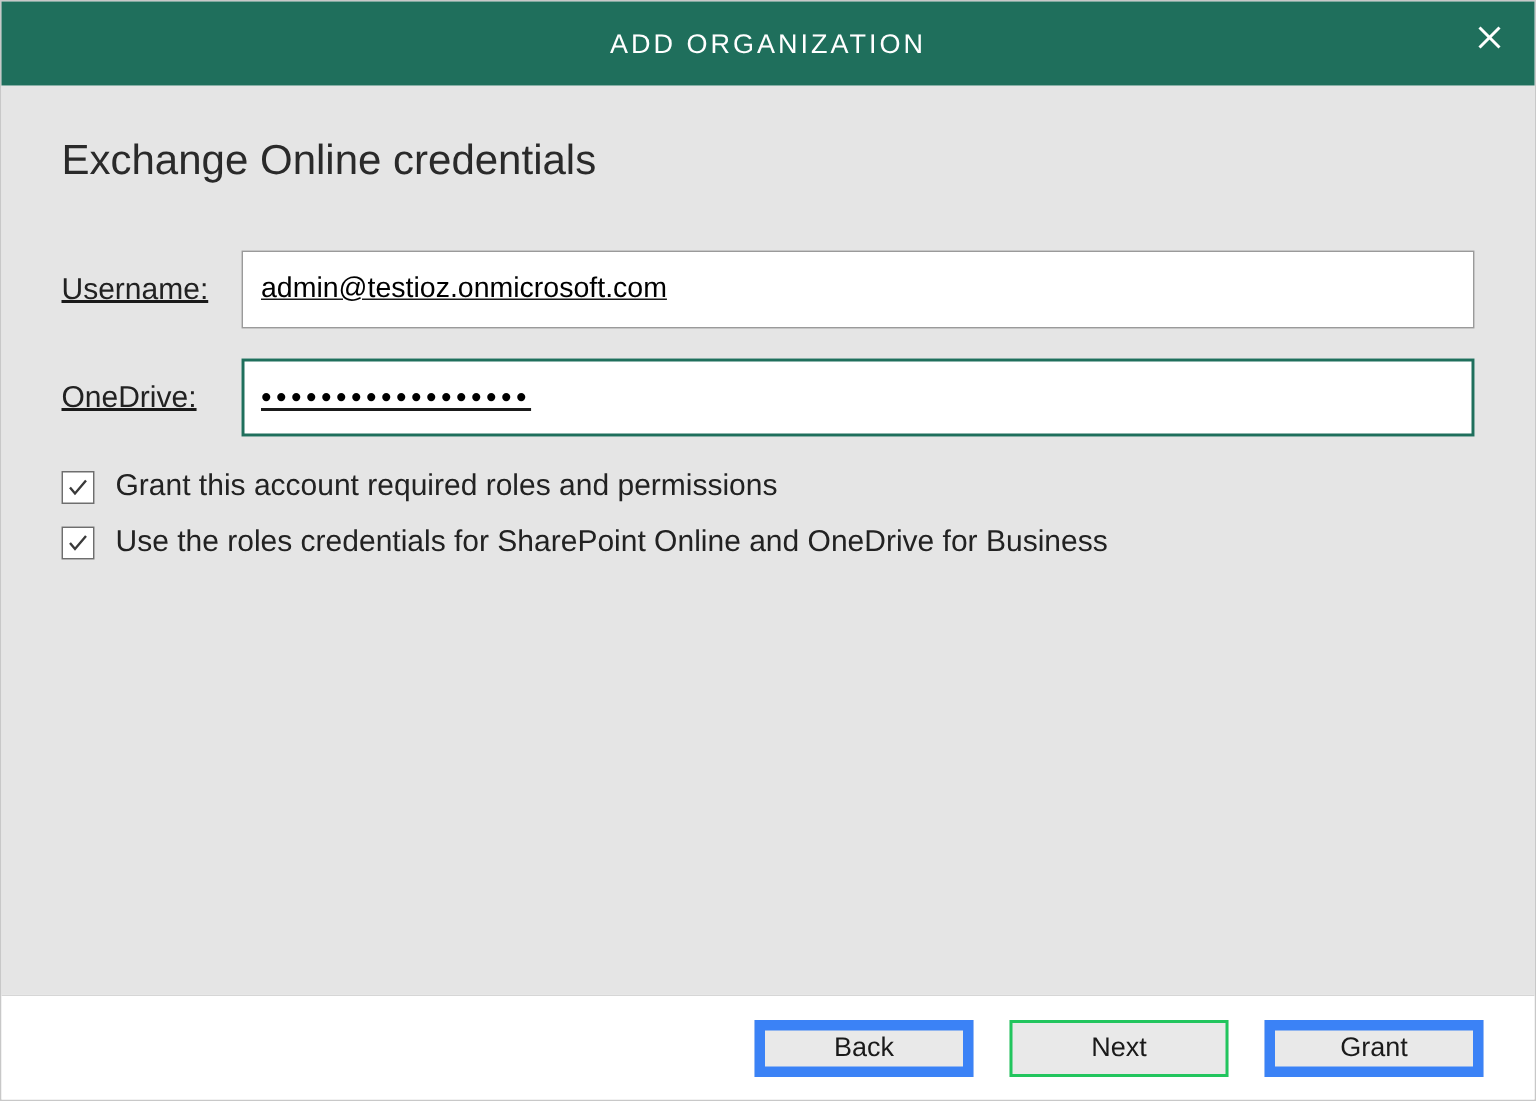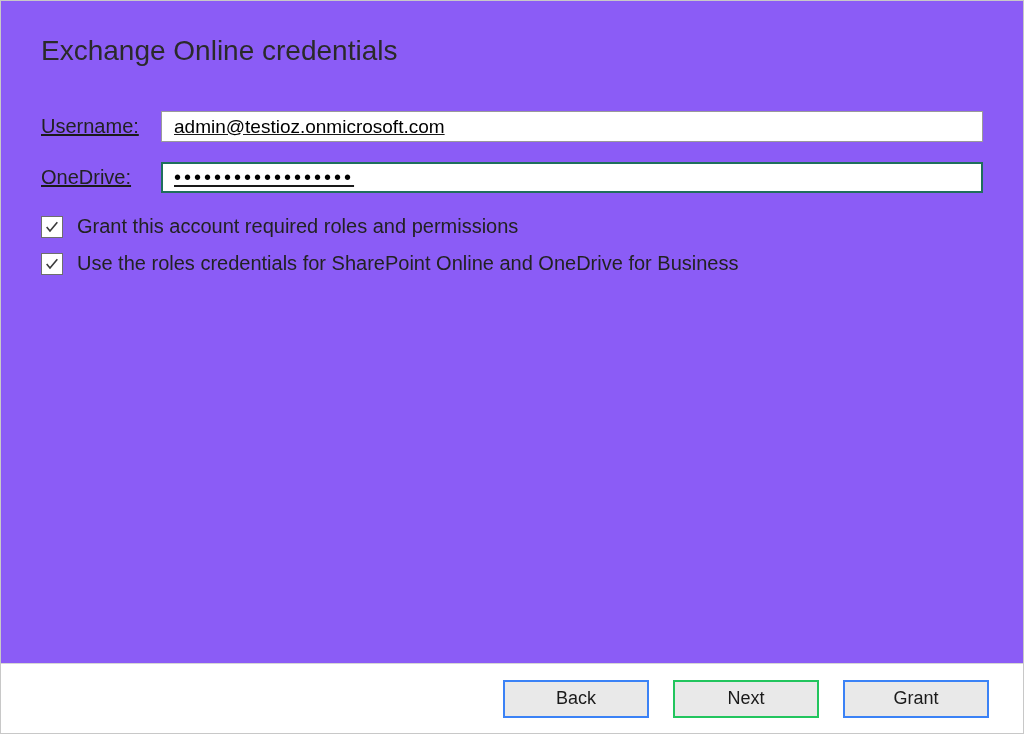--- a/index.html
+++ b/index.html
@@ -37,21 +37,21 @@
     width: 32px; height: 32px;
     display: flex; align-items: center; justify-content: center;
     cursor: pointer;
     color: #fff;
   }
   .titlebar-close svg { width: 20px; height: 20px; stroke: #fff; stroke-width: 2.4; }
 
   .content {
     flex: 1 1 auto;
     padding: 34px 40px 0 40px;
-    background: #8b5cf6;
+    background: #e5e5e5;
     overflow: hidden;
   }
 
   .heading {
     font-size: 28px;
     font-weight: 400;
     color: #2a2a2a;
     margin: 0 0 44px 0;
   }
 
@@ -62,21 +62,21 @@
     text-decoration: underline;
   }
   .form-label {
     width: 120px;
     font-size: 20px;
     color: #222;
     flex: 0 0 auto;
   }
   .form-input {
     flex: 1 1 auto;
-    height: 31px;
+    height: 52px;
     border: 1px solid #9a9a9a;
     font-size: 19px;
     padding: 0 12px;
     font-family: inherit;
     outline: none;
     background: #fff;
   }
   .form-input.focused {
     border: 1px solid #1f6f5c;
     box-shadow: 0 0 0 1px #1f6f5c inset;
@@ -117,37 +117,46 @@
     display: flex;
     align-items: center;
     justify-content: flex-end;
     padding: 0 34px;
     gap: 24px;
     background: #fff;
   }
   .btn {
     width: 146px;
     height: 38px;
-    border: 2px solid #3b82f6;
+    border: 7px solid #3b82f6;
     background: #e9e9e9;
     font-size: 18px;
     font-family: inherit;
     cursor: pointer;
     display: flex; align-items: center; justify-content: center;
     color: #1a1a1a;
   }
   .btn.primary {
     border: 2px solid #22c55e;
   }
 </style>
 </head>
 <body>
 
 <div class="window">
 
+  <div class="titlebar">
+    <span class="titlebar-title">ADD ORGANIZATION</span>
+    <div class="titlebar-close">
+      <svg viewBox="0 0 24 24">
+        <line x1="4" y1="4" x2="20" y2="20"></line>
+        <line x1="20" y1="4" x2="4" y2="20"></line>
+      </svg>
+    </div>
+  </div>
 
   <div class="content">
     <h1 class="heading">Exchange Online credentials</h1>
 
     <div class="form-row">
       <span class="form-label">Username:</span>
       <input type="text" class="form-input" value="admin@testioz.onmicrosoft.com" style="">
     </div>
 
     <div class="form-row">

